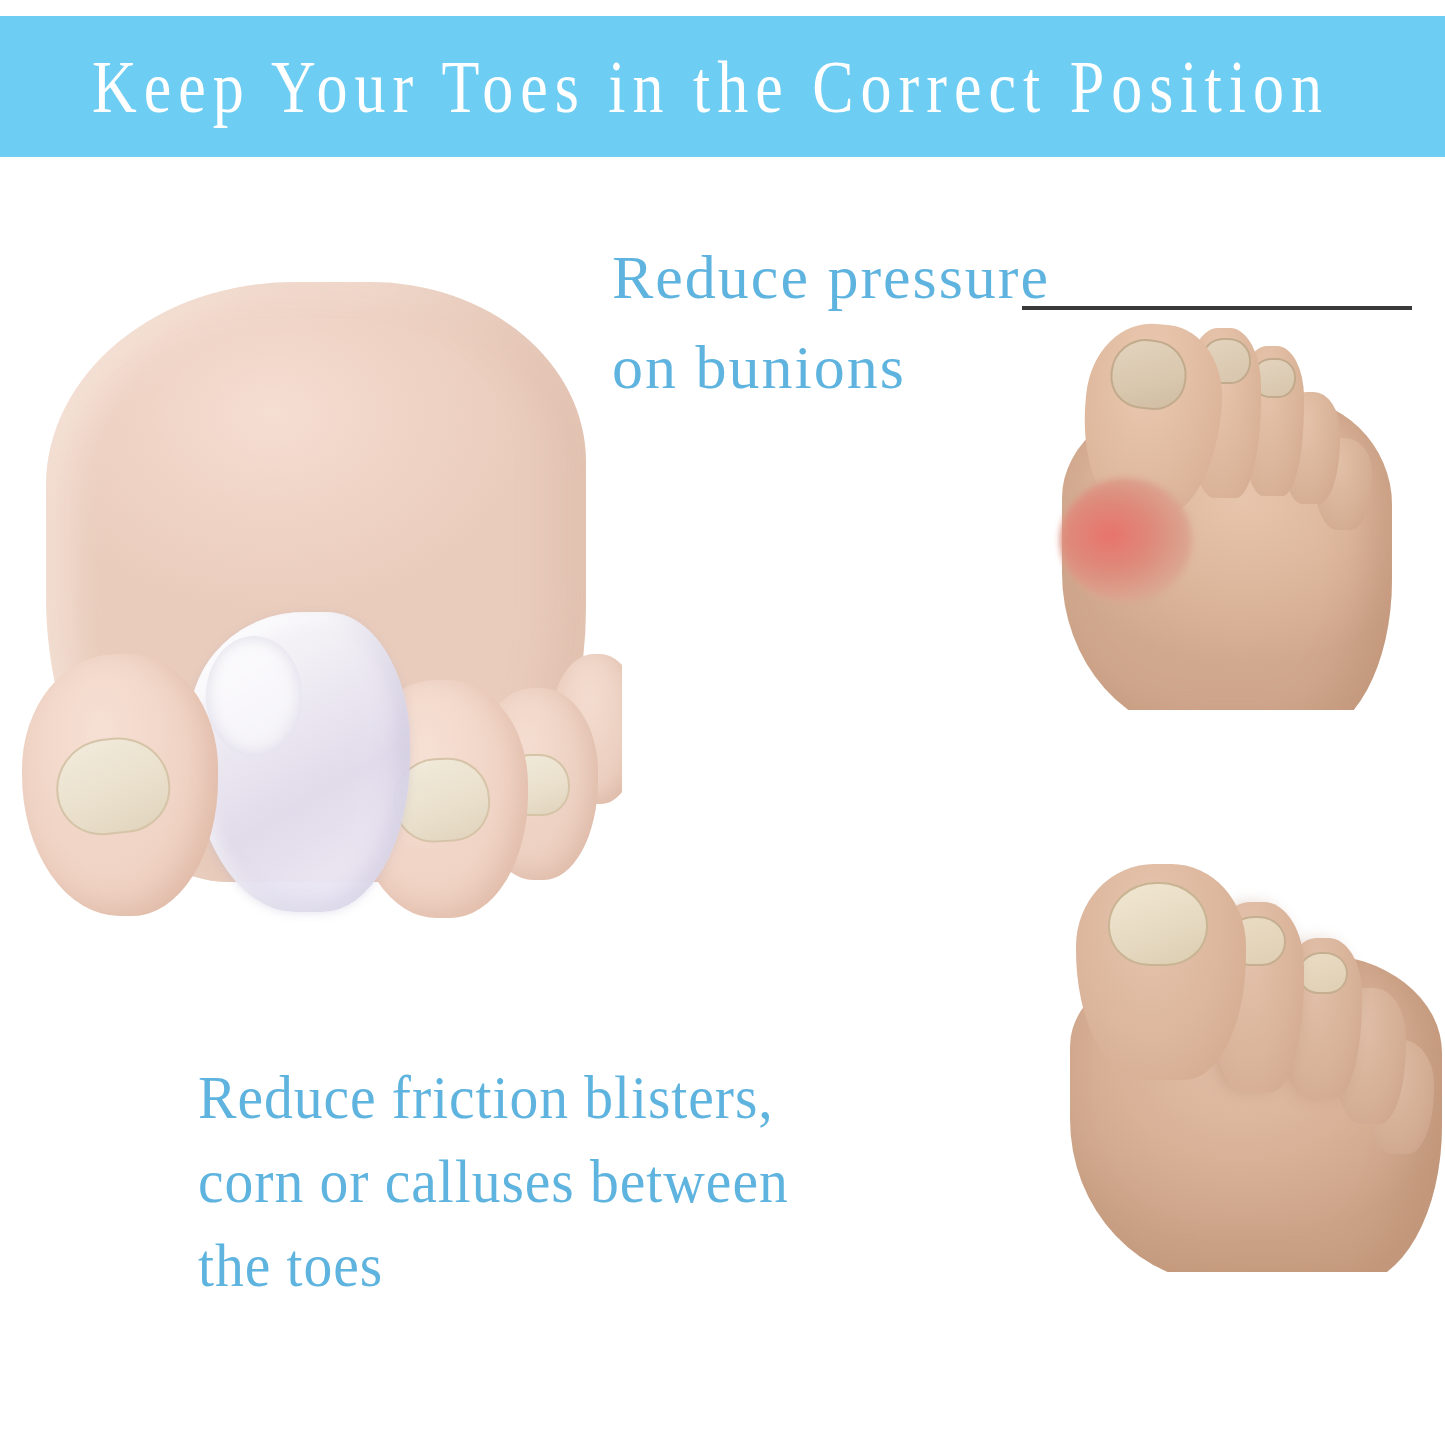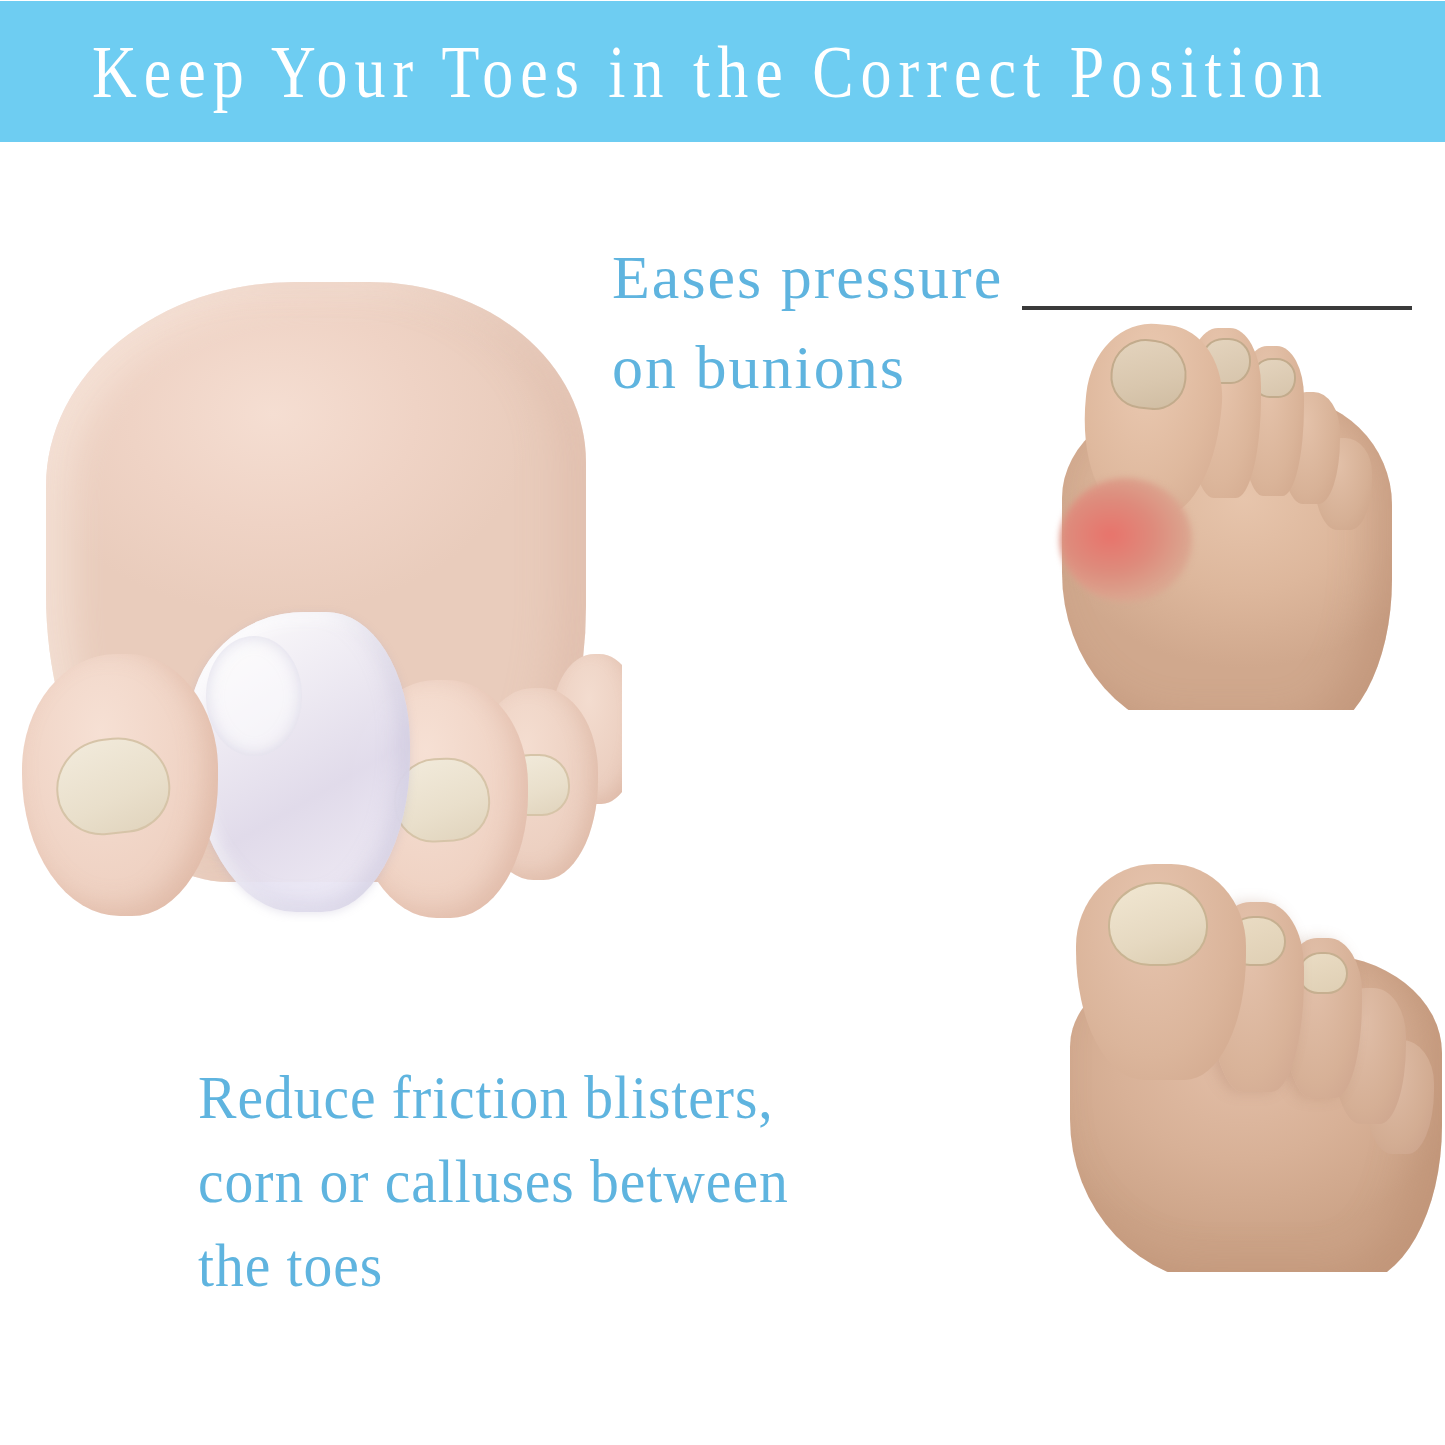--- a/index.html
+++ b/index.html
@@ -14,21 +14,21 @@
     height: 1445px;
     background: #ffffff;
     overflow: hidden;
     font-family: "Liberation Serif", "DejaVu Serif", serif;
   }
 
   
   #header-banner {
     position: absolute;
     left: 0;
-    top: 1px;
+    top: 16px;
     width: 1445px;
     height: 141px;
     background: #6ECDF2;
     display: flex;
     align-items: center;
   }
   #header-title {
     margin-left: 92px;
     color: #ffffff;
     font-family: "Liberation Serif", "DejaVu Serif", serif;
@@ -355,21 +355,21 @@
       <div class="nail"></div>
     </div>
     <div class="separator">
       <div class="loop"></div>
     </div>
     <div class="toe-1">
       <div class="nail"></div>
     </div>
   </div>
 
-  <div class="feature-text" id="feature-1">Eases pressure
+  <div class="feature-text" id="feature-1">Reduce pressure
 on bunions</div>
 
   <div id="divider-rule"></div>
 
   <div id="photo-bunion">
     <div class="foot-body"></div>
     <div class="toe-5"></div>
     <div class="toe-4"></div>
     <div class="toe-3">
       <div class="nail"></div>

